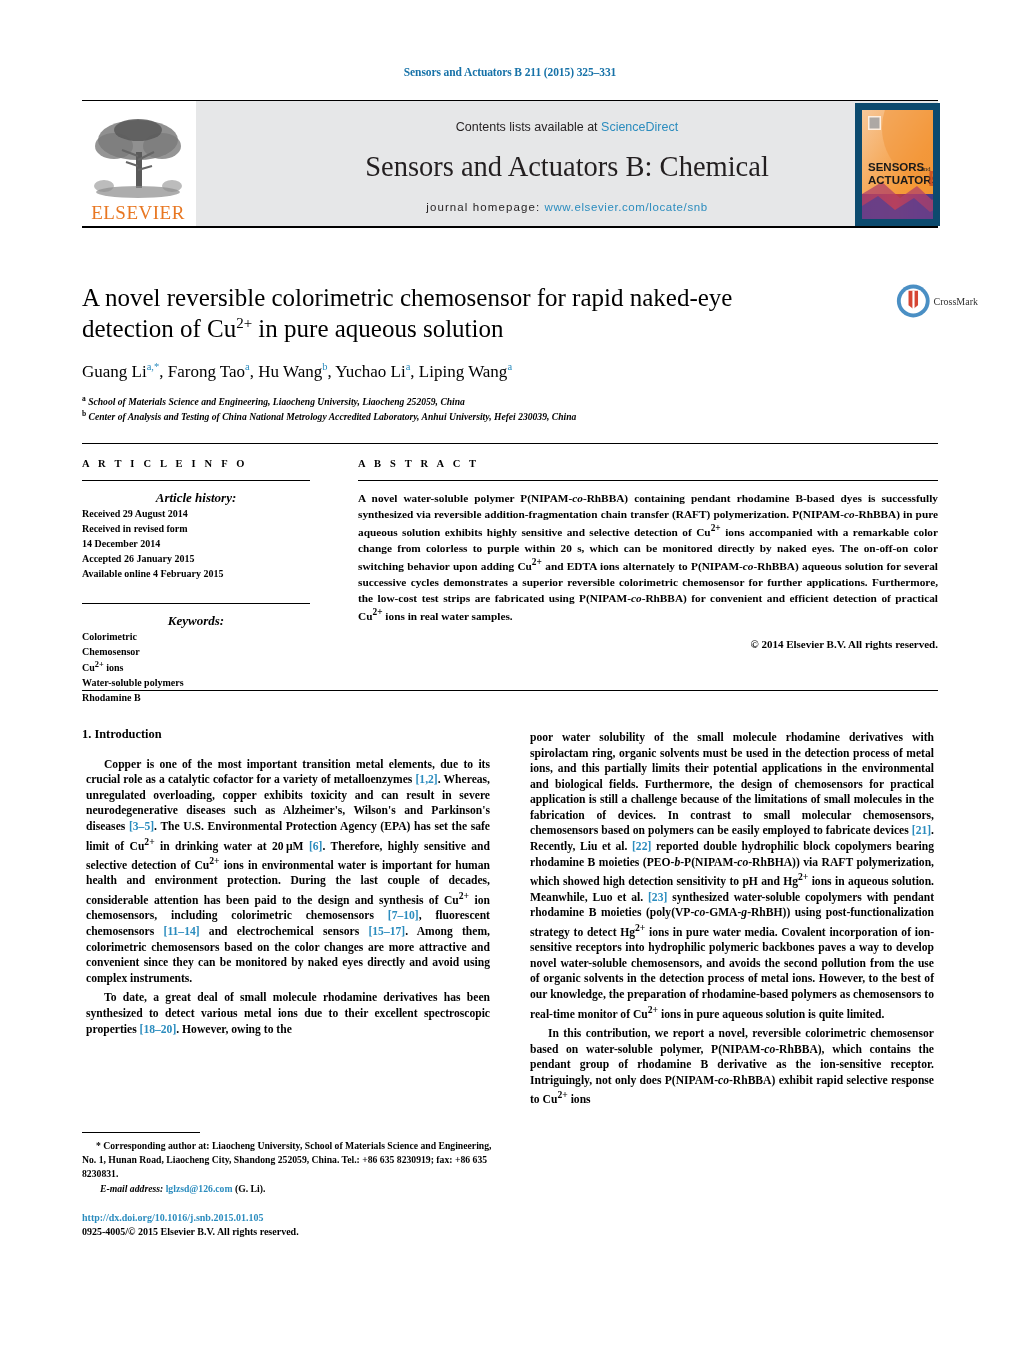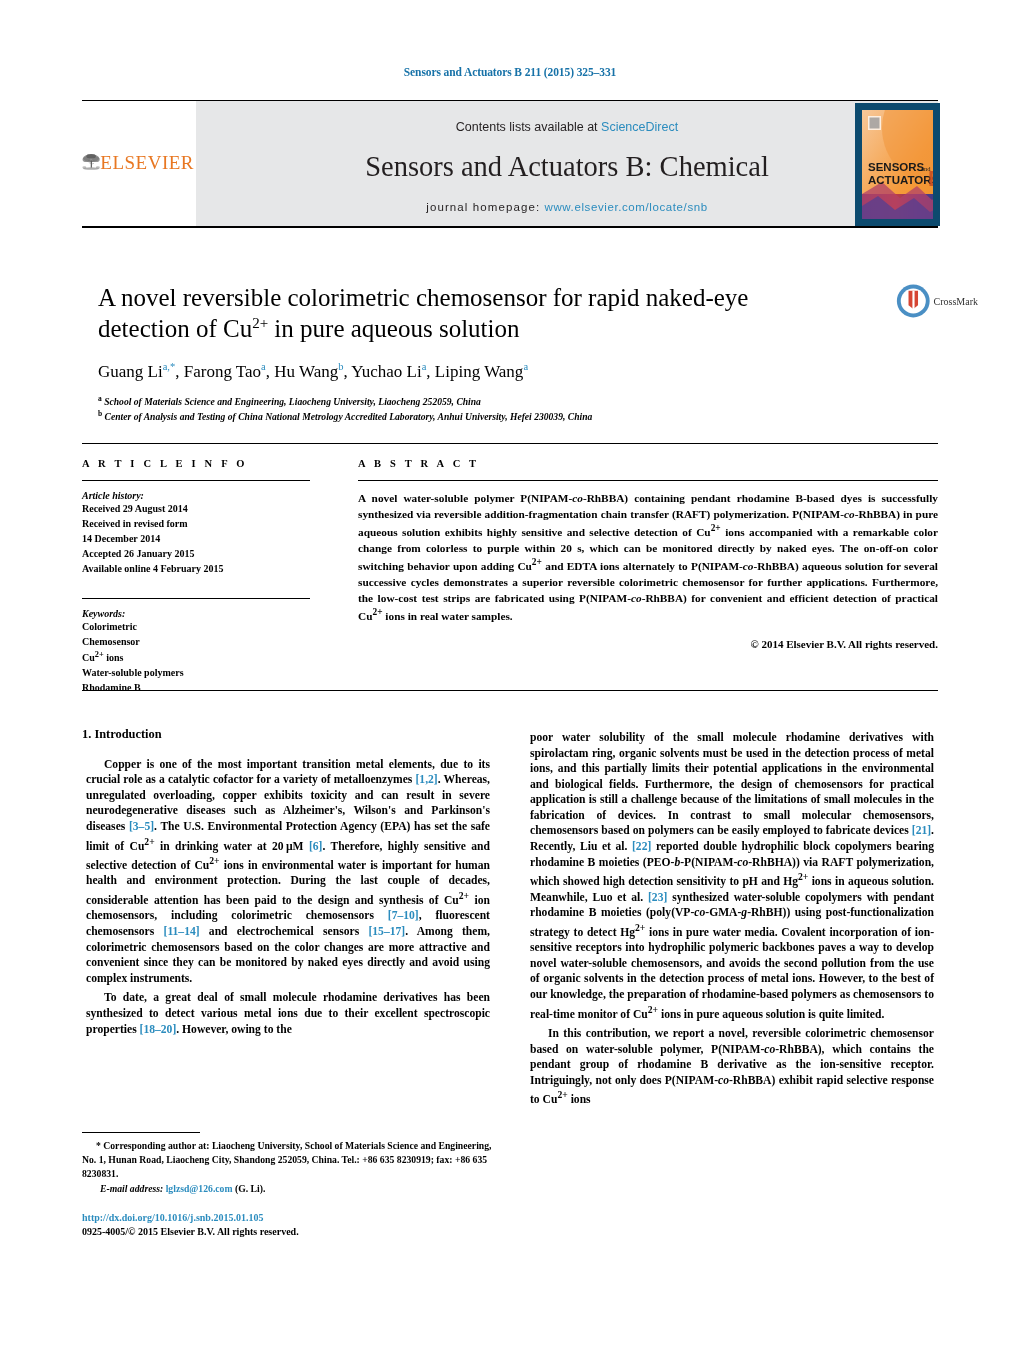--- a/index.html
+++ b/index.html
@@ -49,21 +49,21 @@
   }
   .masthead-inner {
     display: flex;
     height: 100%;
     align-items: stretch;
   }
   .elsevier-logo {
     width: 112px;
     flex: none;
     display: flex;
-    flex-direction: row;
+    flex-direction: column;
     align-items: center;
     justify-content: flex-end;
     padding-bottom: 4px;
     box-sizing: border-box;
   }
   .tree-svg { display:block; }
   .elsevier-word {
     font-family: "Liberation Serif", serif;
     font-size: 19px;
     letter-spacing: 0.5px;
@@ -114,21 +114,20 @@
     overflow: hidden;
     background: #fde047;
   }
 
   
   .title-block {
     position: absolute;
     top: 283px;
     left: 82px;
     width: 700px;
-    margin-left: 16px;
   }
   .paper-title {
     font-family: "Liberation Serif", serif;
     font-size: 25px;
     line-height: 1.22;
     color: #000;
     margin: 0;
     font-weight: normal;
   }
   .authors {
@@ -192,21 +191,22 @@
     letter-spacing: 3.2px;
   }
   .hr-thin {
     border-top: 0.9px solid #000;
     margin-top: 11px;
     margin-bottom: 9px;
   }
   .hist-label, .kw-label {
     font-style: italic;
     font-weight: bold;
-    font-size: 10px;
+    font-size: 13px;
+    text-align: center;
   }
   .hist-list, .kw-list {
     font-size: 10px;
     font-weight: bold;
     line-height: 1.5;
   }
   .kw-block { margin-top: 4px; }
   .abstract-body {
     font-size: 11.3px;
     line-height: 1.42;

